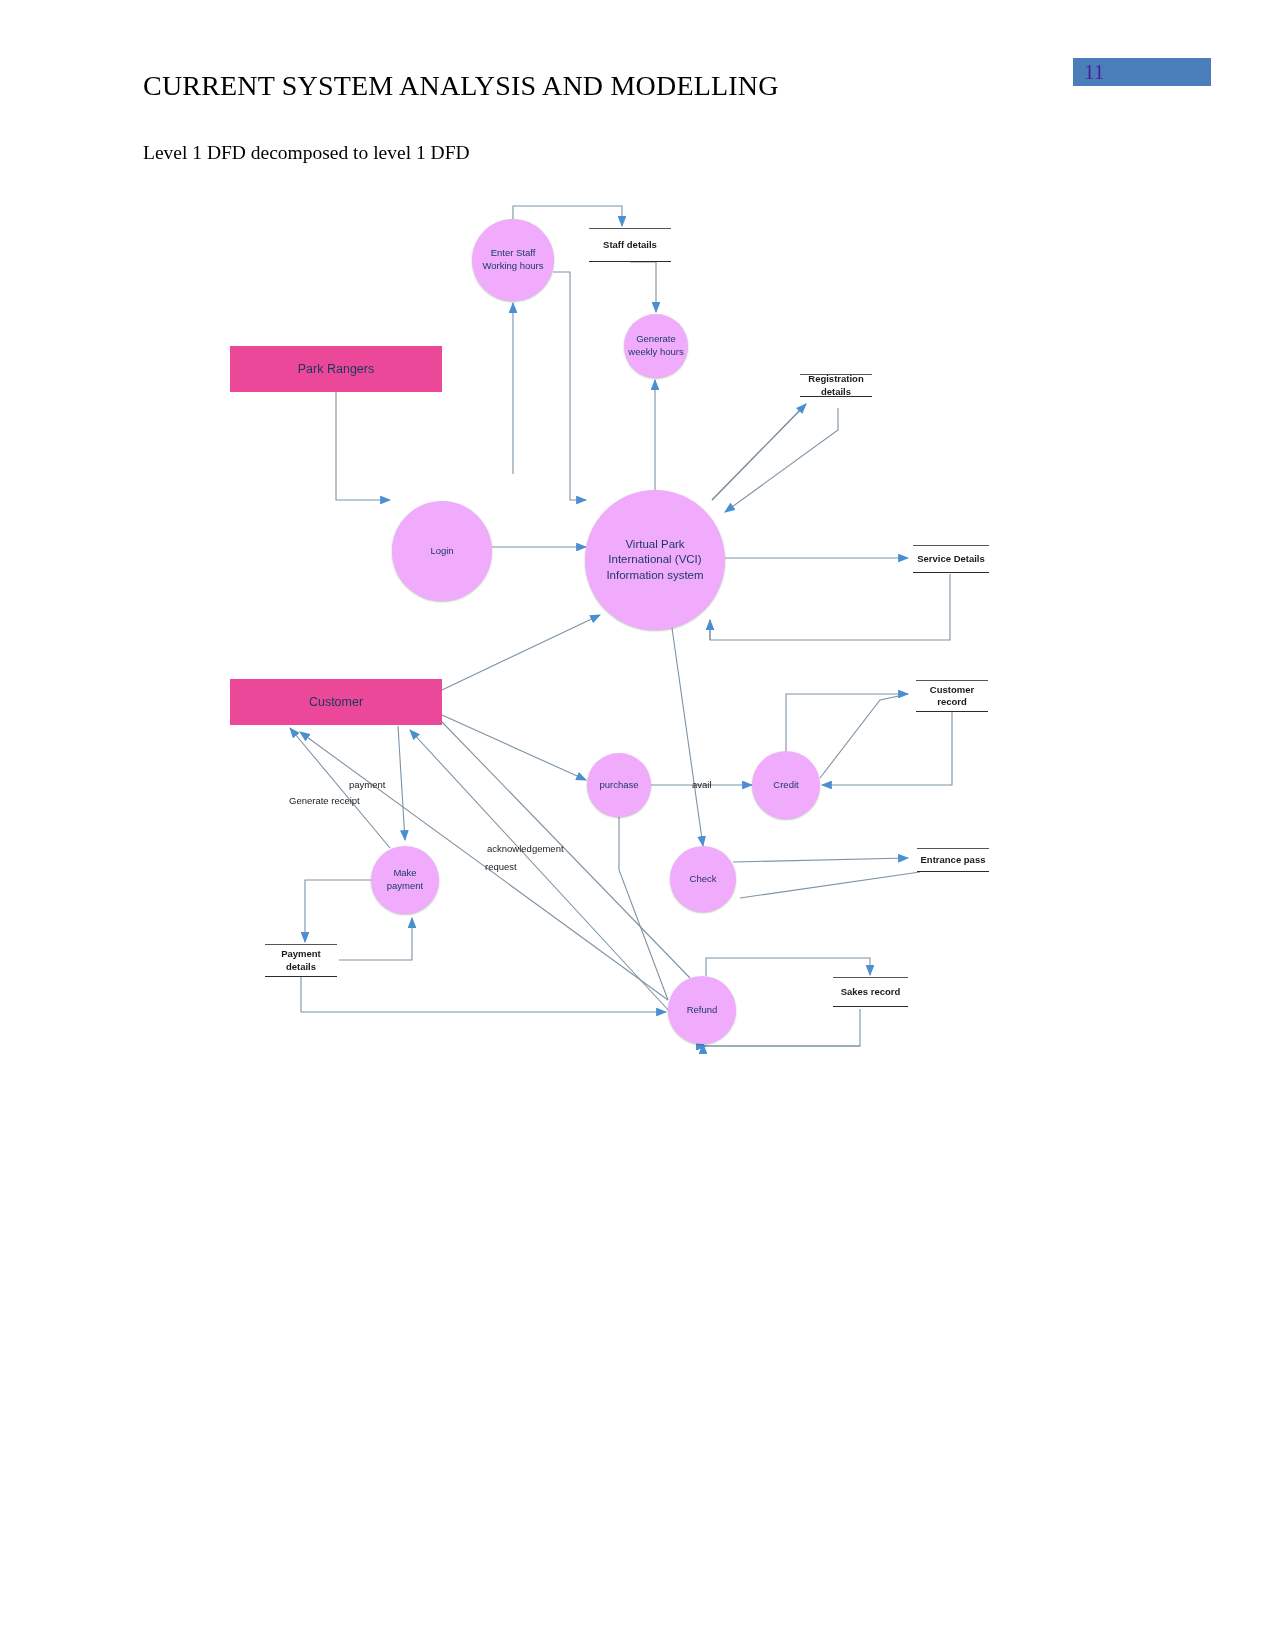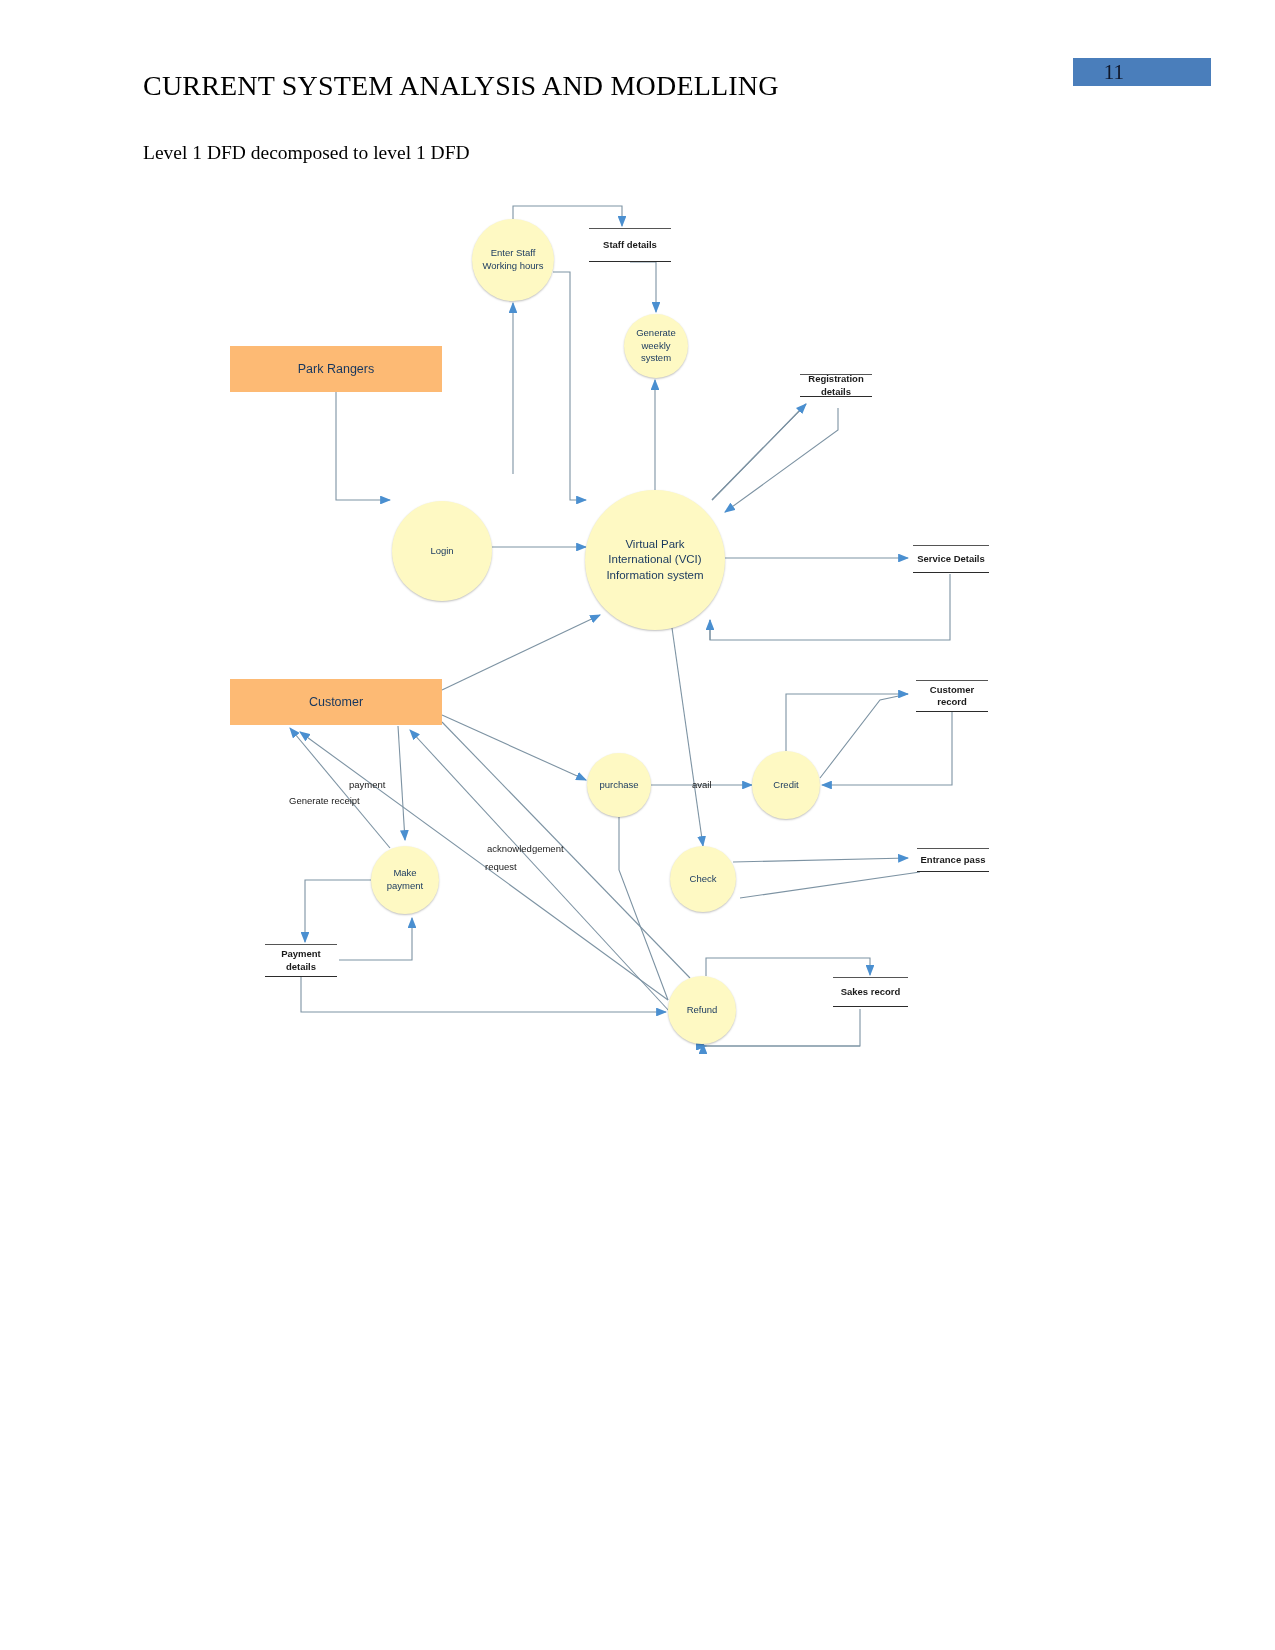--- a/index.html
+++ b/index.html
@@ -28,24 +28,24 @@
     height: 28px;
     background: #4a7ebb;
   }
   .page-number-text {
     position: absolute;
     left: 1084px;
     top: 58px;
     width: 40px;
     height: 16px;
     line-height: 28px;
-    color: #0f172a;
+    color: #4c1d95;
     font-family: "Liberation Serif", serif;
     font-size: 21px;
-    text-align: right;
+    text-align: left;
   }
   .doc-header {
     position: absolute;
     left: 143px;
     top: 70px;
     font-family: "Liberation Serif", serif;
     font-size: 28px;
     color: #000000;
     letter-spacing: 0.2px;
     white-space: nowrap;
@@ -64,36 +64,36 @@
   #diagram {
     position: absolute;
     left: 0;
     top: 0;
     width: 1275px;
     height: 1650px;
   }
   .circle-node {
     position: absolute;
     border-radius: 50%;
-    background: #fef9c3;
+    background: #f0abfc;
     box-shadow: 0 1px 2px rgba(0,0,0,0.25);
     display: flex;
     align-items: center;
     justify-content: center;
   }
   .circle-node .cap {
     color: #17375e;
     font-size: 9.5px;
     text-align: center;
     line-height: 1.35;
     padding: 0 4px;
   }
   .entity-node {
     position: absolute;
-    background: #fdba74;
+    background: #ec4899;
     display: flex;
     align-items: center;
     justify-content: center;
   }
   .entity-node .cap {
     color: #17375e;
     font-size: 12.5px;
     text-align: center;
   }
   .store-node {
@@ -184,21 +184,21 @@
   <div id="shapes">
       <div class="circle-node" style="left: 472px; top: 219px; width: 82px; height: 82px;">
         <div class="cap">
           <div>Enter Staff</div>
           <div>Working hours</div>
         </div>
       </div>
       <div class="circle-node" style="left: 624px; top: 314px; width: 64px; height: 64px;">
         <div class="cap">
           <div>Generate</div>
-          <div>weekly system</div>
+          <div>weekly hours</div>
         </div>
       </div>
       <div class="circle-node" style="left: 392px; top: 501px; width: 100px; height: 100px;">
         <div class="cap">
           <div>Login</div>
         </div>
       </div>
       <div class="circle-node big-node" style="left: 585px; top: 490px; width: 140px; height: 140px;">
         <div class="cap">
           <div>Virtual Park</div>

